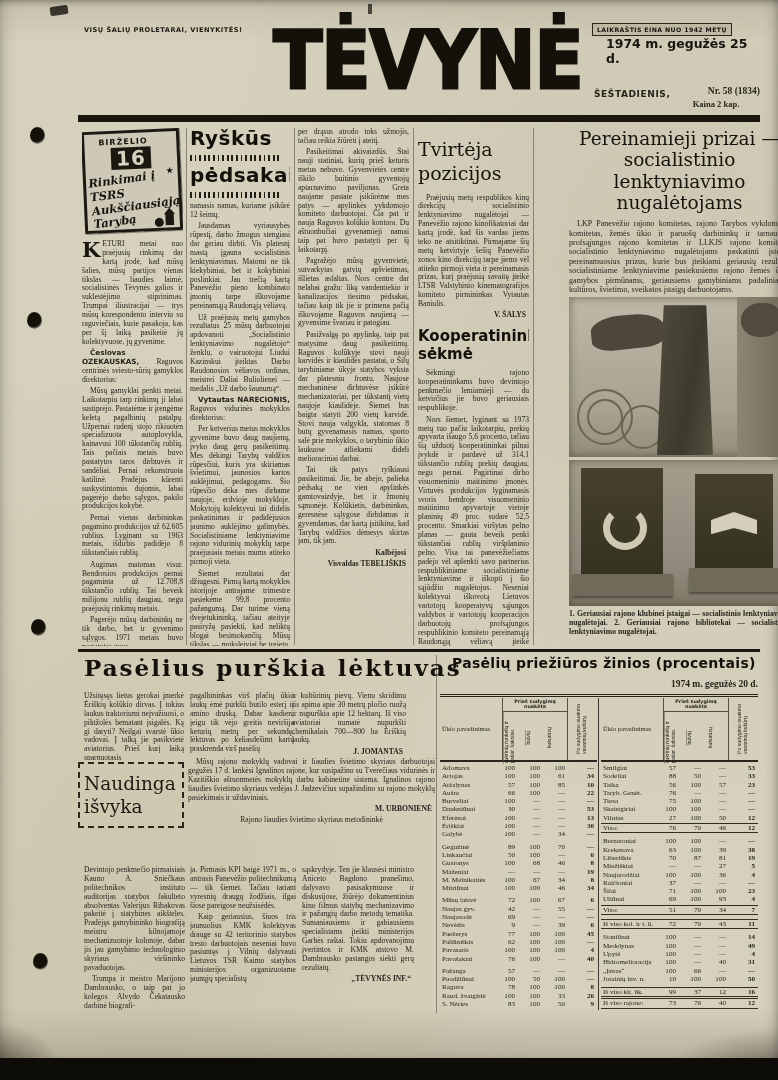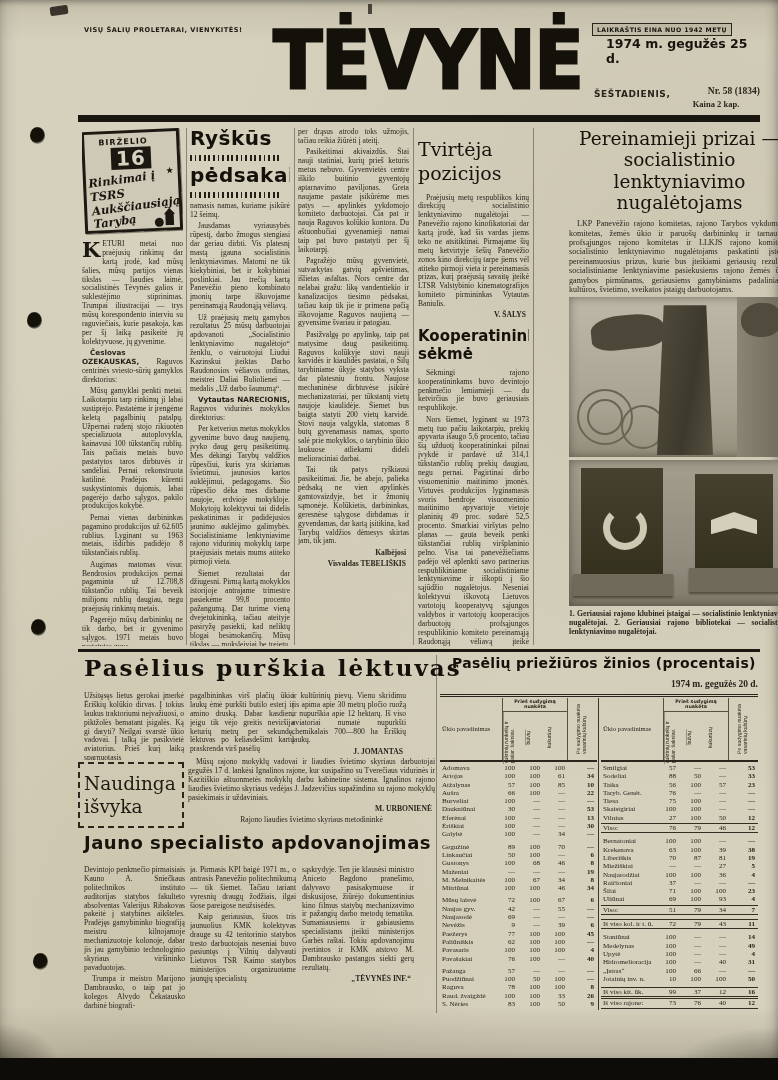--- a/index.html
+++ b/index.html
@@ -245,21 +245,20 @@
       <div class="nb">Naudinga išvyka</div>
     </div>
     <div class="abs col" style="left:188px;top:758px;width:247px;height:74px;">
       <div>
           <p>Mūsų rajono mokyklų vadovai ir liaudies švietimo skyriaus darbuotojai gegužės 17 d. lankėsi Ignalinos rajone, kur susipažino su Tverečiaus vidurinės ir Kazitiškio aštuonmetės mokyklų darbu kabinetine sistema. Ignalinos rajono liaudies švietimo skyriaus vedėjas J. Jadzevičius supažindino su rajono mokyklų pasiekimais ir uždaviniais.</p>
           <p class="by">M. URBONIENĖ</p>
           <p class="byc">Rajono liaudies švietimo skyriaus metodininkė</p>
         </div>
     </div>
 
-    <div class="abs jaunashead">Jauno specialisto apdovanojimas</div>
     <div class="abs col" style="left:84px;top:866px;width:101px;height:148px;">
       <div>
           <p class="ni">Devintojo penkmečio pirmaisiais Kauno A. Sniečkaus politechnikos instituto auditorijas statybos fakulteto absolventas Valerijus Ribakovas pakeitė į statybines aikšteles. Pradėjęs gamybininko biografiją meistru kilnojamoje mechanizuotoje kolonoje, dabar jis jau gamybinio technologinio skyriaus viršininko pavaduotojas.</p>
           <p>Trumpa ir meistro Marijono Dambrausko, o taip pat jo kolegos Alvydo Čekatausko darbinė biografi-</p>
         </div>
     </div>
     <div class="abs col" style="left:190px;top:866px;width:106px;height:148px;">
       <div>
           <p class="ni">ja. Pirmasis KPI baigė 1971 m., o antrasis Panevėžio politechnikumą — tik šiemet. Tačiau tariant vyresnių draugų žodžiais, ilgai šiose pareigose neužsisėdės.</p>
           <p>Kaip geriausius, šiuos tris jaunuolius KMK kolektyvas drauge su 42 teritorinio statybos tresto darbuotojais neseniai buvo pasiuntęs į Vilnių dalyvauti Lietuvos TSR Kaimo statybos ministerijos organizuotame jaunųjų specialistų</p>

